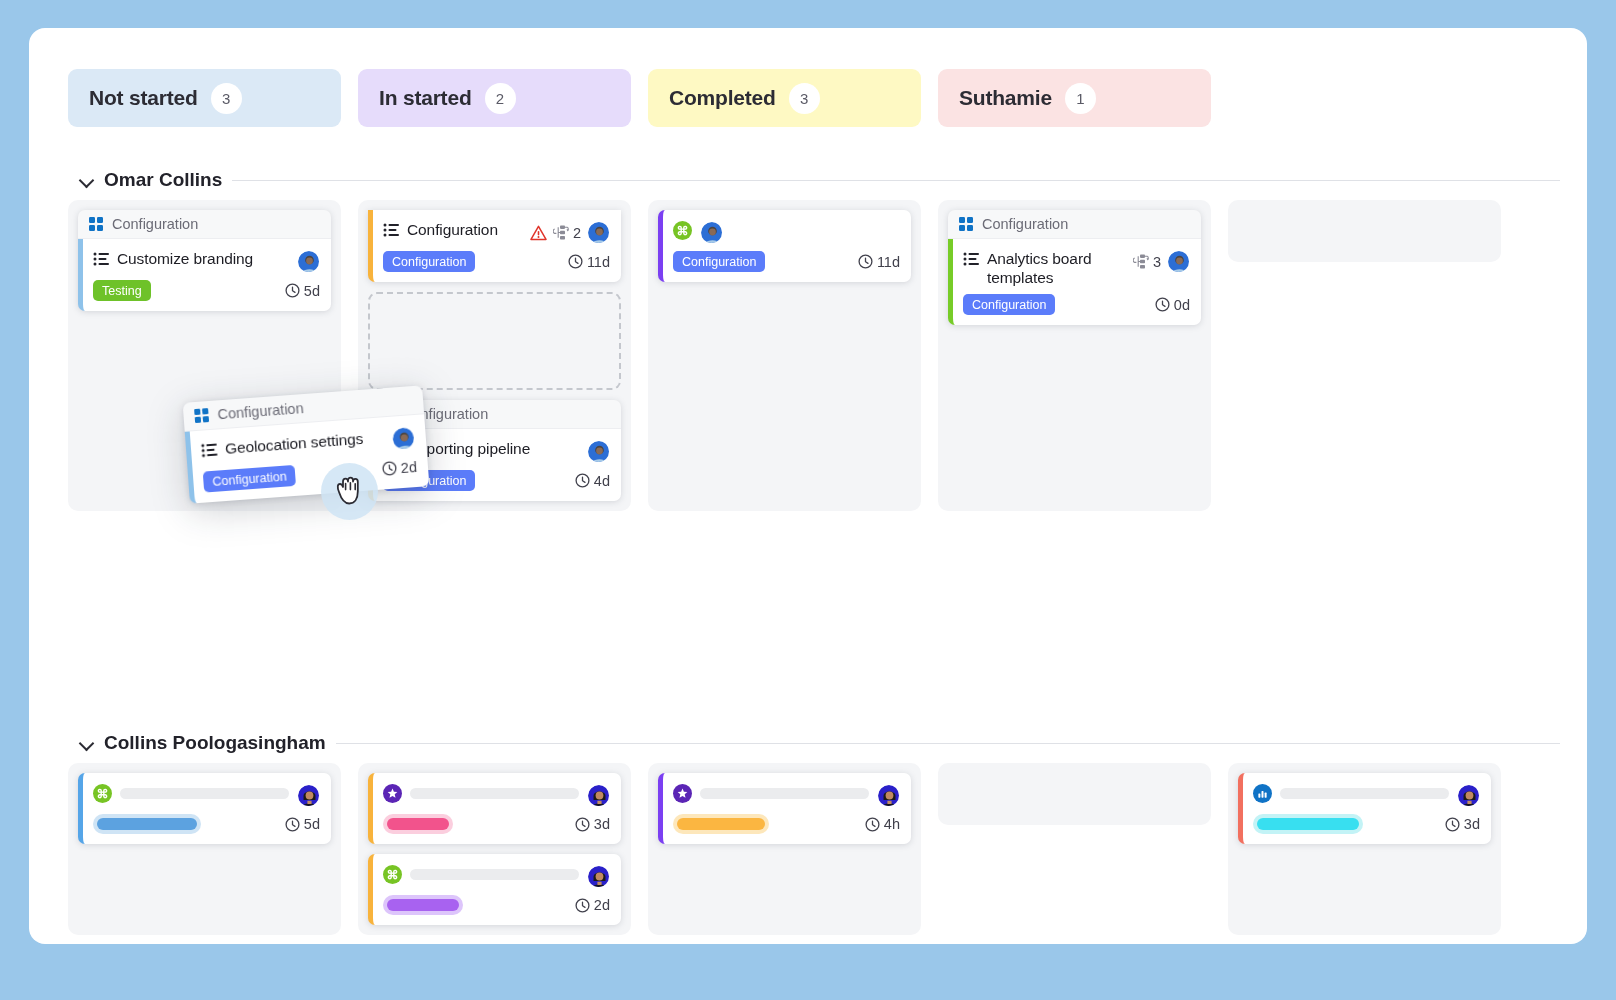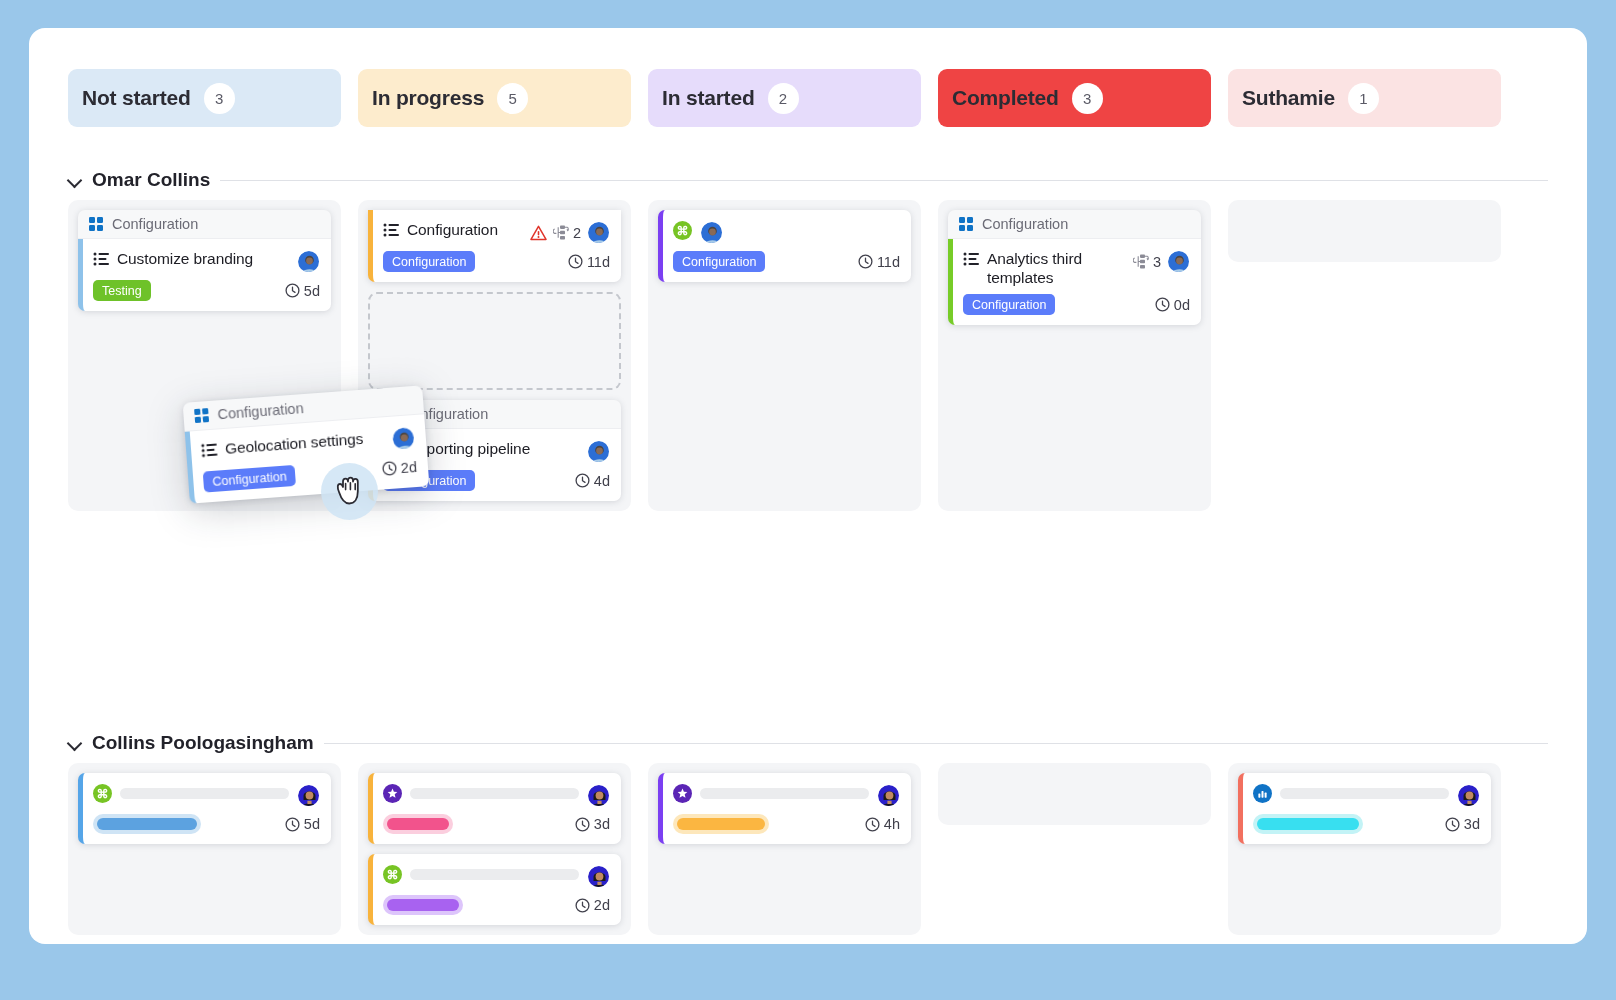--- a/index.html
+++ b/index.html
@@ -20,36 +20,36 @@
   
   .col-headers {
     position: absolute; left: 39px; top: 41px;
     width: 1480px; height: 58px;
     display: flex; gap: 17px;
   }
   .col-header {
     width: 273px; height: 58px;
     border-radius: 9px;
     display: flex; align-items: center;
-    padding-left: 14px; gap: 13px;
+    padding-left: 21px; gap: 13px;
   }
   .col-header .ch-label {
     font-size: 21px; font-weight: bold; color: #2c2c34;
     letter-spacing: -0.2px;
   }
   .col-header .ch-count {
     width: 31px; height: 31px; border-radius: 50%;
     background: #ffffff;
     display: flex; align-items: center; justify-content: center;
     font-size: 15px; color: #5a5a66;
   }
 
   
   .group-header {
-    position: absolute; left: 39px;
+    position: absolute; left: 51px;
     width: 1480px; height: 24px;
     display: flex; align-items: center; gap: 10px;
   }
   .group-chevron {
     width: 14px; height: 14px; flex: 0 0 14px;
     position: relative;
   }
   .group-chevron::after {
     content: ""; position: absolute; left: 1px; top: 2px;
     width: 9px; height: 9px;
@@ -153,29 +153,25 @@
 </style>
 </head>
 <body>
 
 <div class="page">
   <div class="col-headers">
       <div class="col-header" style="background:#dbe9f6">
         <span class="ch-label">Not started</span>
         <span class="ch-count">3</span>
       </div>
-      <div class="col-header" style="background:#fdeccd">
-        <span class="ch-label">In progress</span>
-        <span class="ch-count">5</span>
-      </div>
       <div class="col-header" style="background:#e6dcfb">
         <span class="ch-label">In started</span>
         <span class="ch-count">2</span>
       </div>
-      <div class="col-header" style="background:#ef4444">
+      <div class="col-header" style="background:#fef9c3">
         <span class="ch-label">Completed</span>
         <span class="ch-count">3</span>
       </div>
       <div class="col-header" style="background:#fbe3e3">
         <span class="ch-label">Suthamie</span>
         <span class="ch-count">1</span>
       </div>
     </div>
   <div id="groups-root">
       <div class="group-header" style="top:140px">
@@ -366,21 +362,21 @@
             <div class="card-body" style="border-left-color:#77cc28">
               <div class="row-title">
                 <svg class="task-icon" viewBox="0 0 16 16">
     <circle cx="2" cy="3" r="1.5" fill="#22222a"></circle>
                   <rect x="5.5" y="2.1" width="10.5" height="1.9" rx=".9" fill="#22222a"></rect>
     <circle cx="2" cy="8" r="1.5" fill="#22222a"></circle>
                   <rect x="5.5" y="7.1" width="8" height="1.9" rx=".9" fill="#22222a"></rect>
     <circle cx="2" cy="13" r="1.5" fill="#22222a"></circle>
                   <rect x="5.5" y="12.1" width="10.5" height="1.9" rx=".9" fill="#22222a"></rect>
                 </svg>
-                <span class="task-title">Analytics third templates</span>
+                <span class="task-title">Analytics board templates</span>
                 <div class="meta-right">
                   <span class="dep">
                     <svg class="dep-icon" viewBox="0 0 17 15">
     <rect x="7" y="0.5" width="5" height="3.4" rx=".8" fill="#8b8b96"></rect>
     <rect x="7" y="5.8" width="5" height="3.4" rx=".8" fill="#8b8b96"></rect>
     <rect x="7" y="11.1" width="5" height="3.4" rx=".8" fill="#8b8b96"></rect>
     <path d="M5.2 7.5 H7 M5.2 2.2 V7.5 M5.2 12.8 V7.5" stroke="#8b8b96" stroke-width="1.1" fill="none"></path>
     <path d="M1.6 4 A2.4 2.4 0 0 0 1.6 8.4 H3.4" stroke="#8b8b96" stroke-width="1.1" fill="none"></path>
     <path d="M12 2.2 H14.2 A1.6 1.6 0 0 1 14.2 5.2" stroke="#8b8b96" stroke-width="1.1" fill="none"></path>
     <path d="M14.8 6.6 L13.4 4.6 H16.2 Z" fill="#8b8b96"></path>

